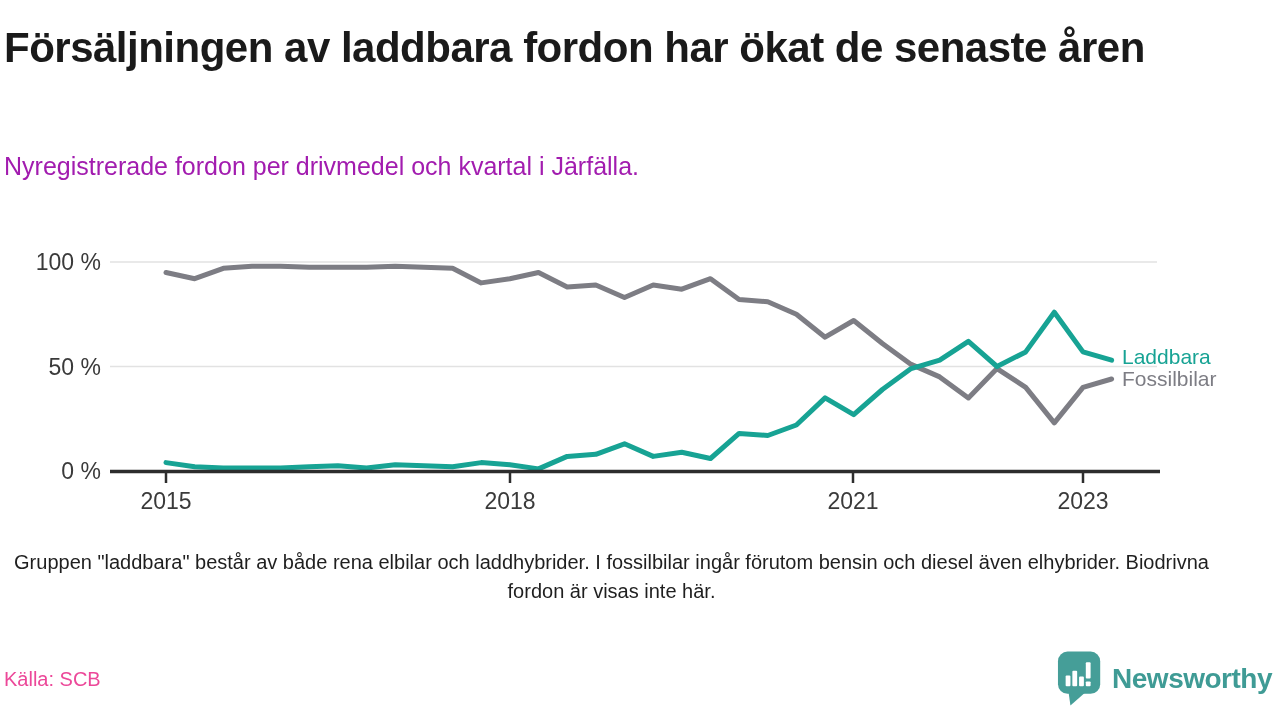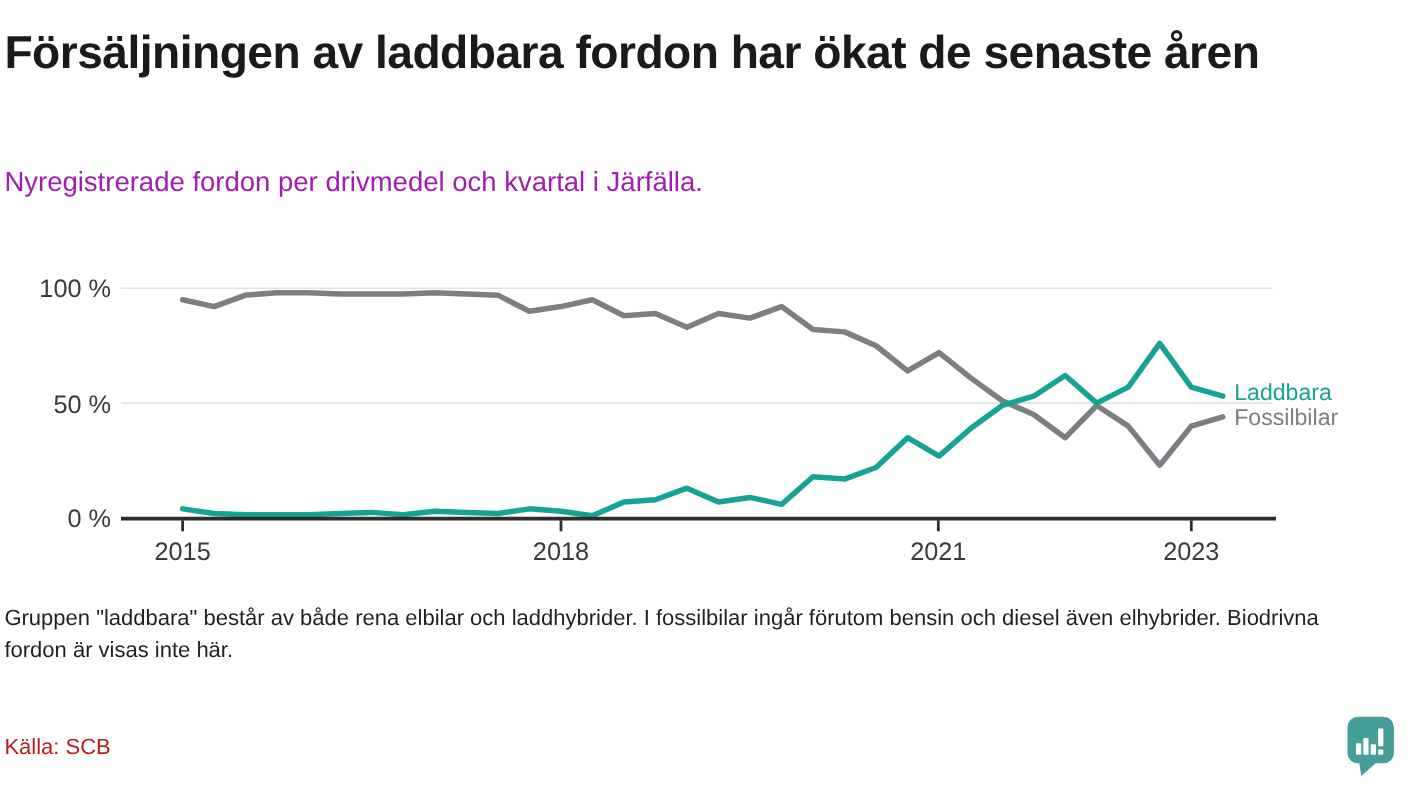--- a/index.html
+++ b/index.html
@@ -7,20 +7,21 @@
     padding: 0;
     background: #ffffff;
     font-family: "Liberation Sans", sans-serif;
   }
   .page {
     position: relative;
     width: 1280px;
     height: 720px;
     overflow: hidden;
     background: #ffffff;
+    text-align: center;
   }
   .title {
     position: absolute;
     top: 24px;
     left: 4px;
     max-width: 1200px;
     margin: 0;
     font-size: 42px;
     line-height: 1.12;
     font-weight: 700;
@@ -54,21 +55,21 @@
     margin: 0;
     font-size: 20px;
     line-height: 29px;
     color: #1f1f1f;
   }
   .source {
     position: absolute;
     left: 4px;
     top: 668px;
     font-size: 20px;
-    color: #b91c1c;
+    color: #ec4899;
   }
   .brand {
     position: absolute;
     right: 8px;
     top: 650px;
     display: flex;
     align-items: center;
     gap: 7px;
   }
   .brand-text {
@@ -121,15 +122,16 @@
   <div class="brand">
     <svg width="48" height="57" viewBox="0 0 50 58">
       <rect x="1" y="1" width="44" height="44" rx="10" fill="#459e98"></rect>
       <polygon points="12,43 30,43 14,57" fill="#459e98"></polygon>
       <rect x="9" y="26" width="5" height="11" rx="1" fill="#ffffff"></rect>
       <rect x="16" y="21" width="5" height="16" rx="1" fill="#ffffff"></rect>
       <rect x="23" y="27" width="5" height="10" rx="1" fill="#ffffff"></rect>
       <rect x="30" y="12" width="5" height="17" rx="1" fill="#ffffff"></rect>
       <rect x="30" y="32" width="5" height="5" rx="1" fill="#ffffff"></rect>
     </svg>
+    <span class="brand-text">Newsworthy</span>
   </div>
 
 </div>
 
 </body></html>

